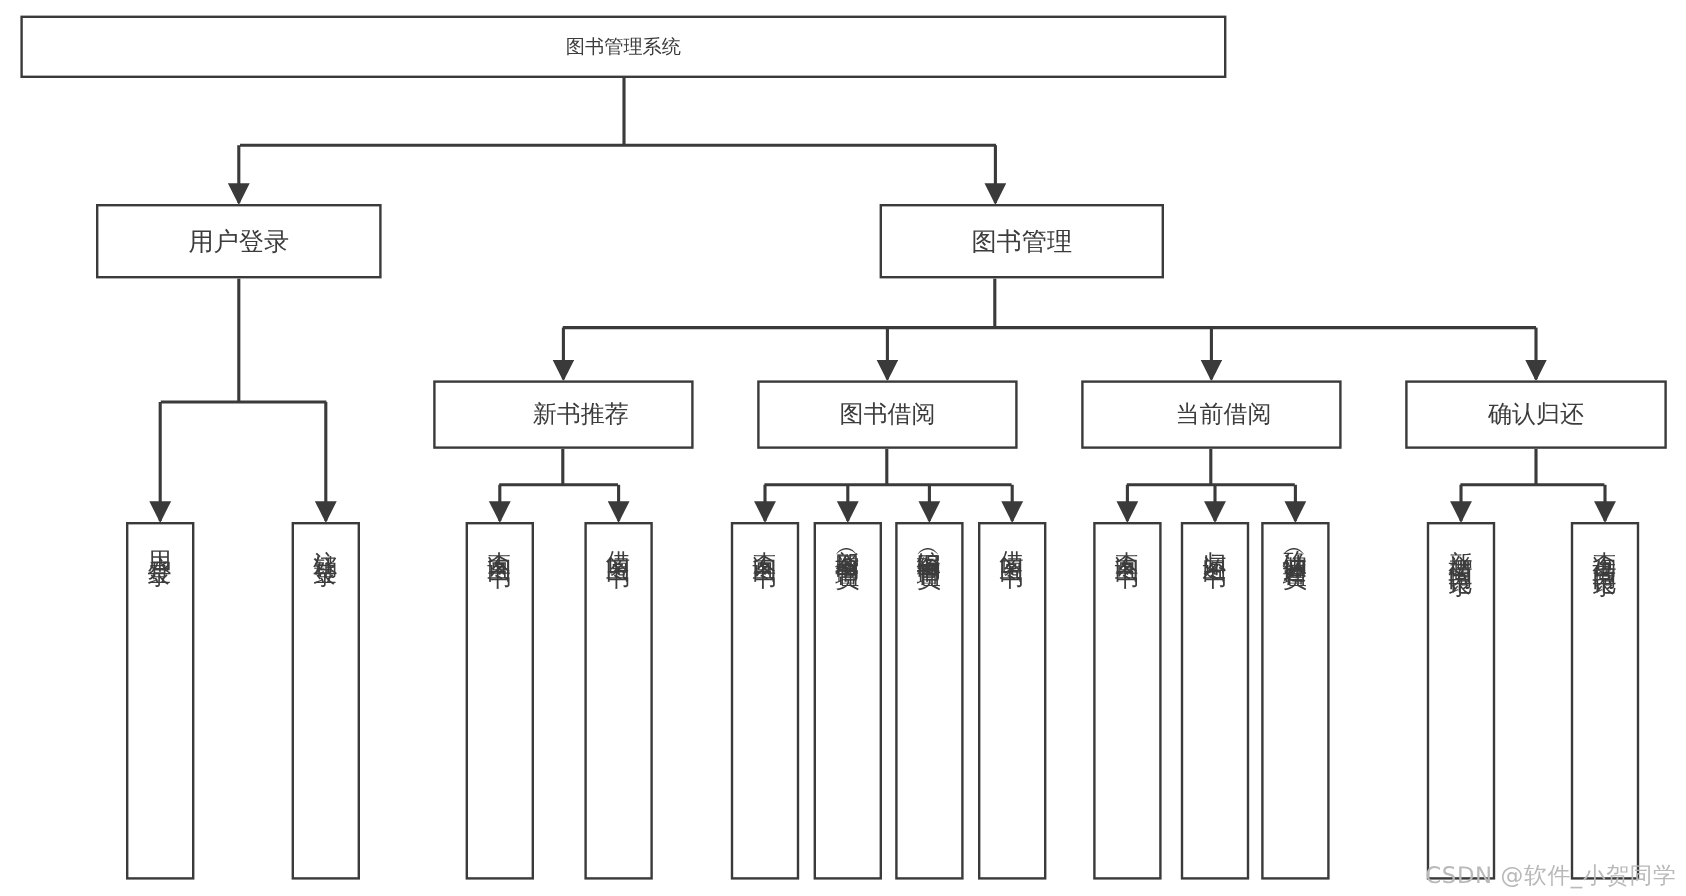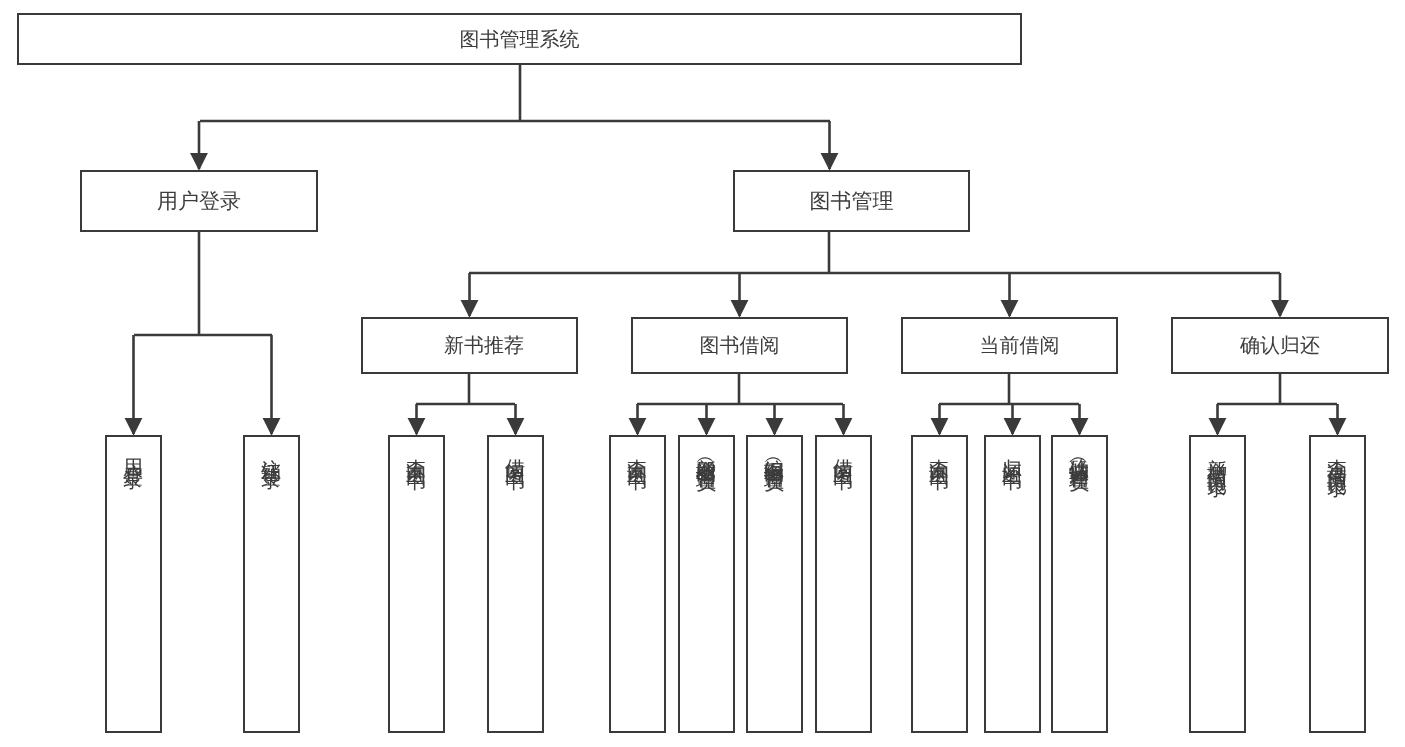--- a/index.html
+++ b/index.html
@@ -31,21 +31,21 @@
     box-sizing: border-box;
     border: 2.5px solid #3a3a3a;
     background: #ffffff;
     display: flex;
     align-items: center;
     justify-content: center;
     color: #3c3c3c;
     text-align: center;
   }
   .node.root {
-    font-size: 20px;
+    font-size: 16px;
   }
   .node.lvl2 {
     font-size: 21px;
   }
   .node.lvl3 {
     font-size: 20px;
   }
   .node.leaf {
     font-size: 20px;
     align-items: flex-start;
@@ -178,13 +178,14 @@
         <span class="vtext">确认归还（管理员）</span>
       </div>
       <div class="node leaf" style="left: 1189px; top: 435px; width: 57px; height: 298px;">
         <span class="vtext">新增借阅记录</span>
       </div>
       <div class="node leaf" style="left: 1309px; top: 435px; width: 57px; height: 298px;">
         <span class="vtext">查询借阅记录</span>
       </div>
     </div>
 
+  <div id="watermark">CSDN @软件_小贺同学</div>
 </div>
 
 </body></html>

